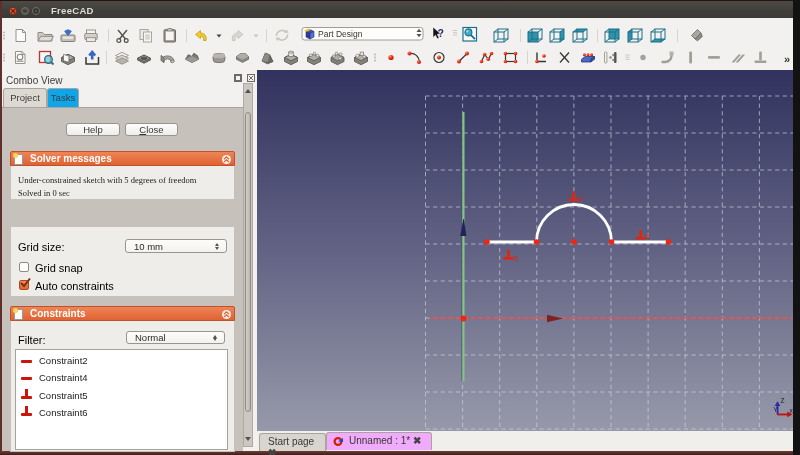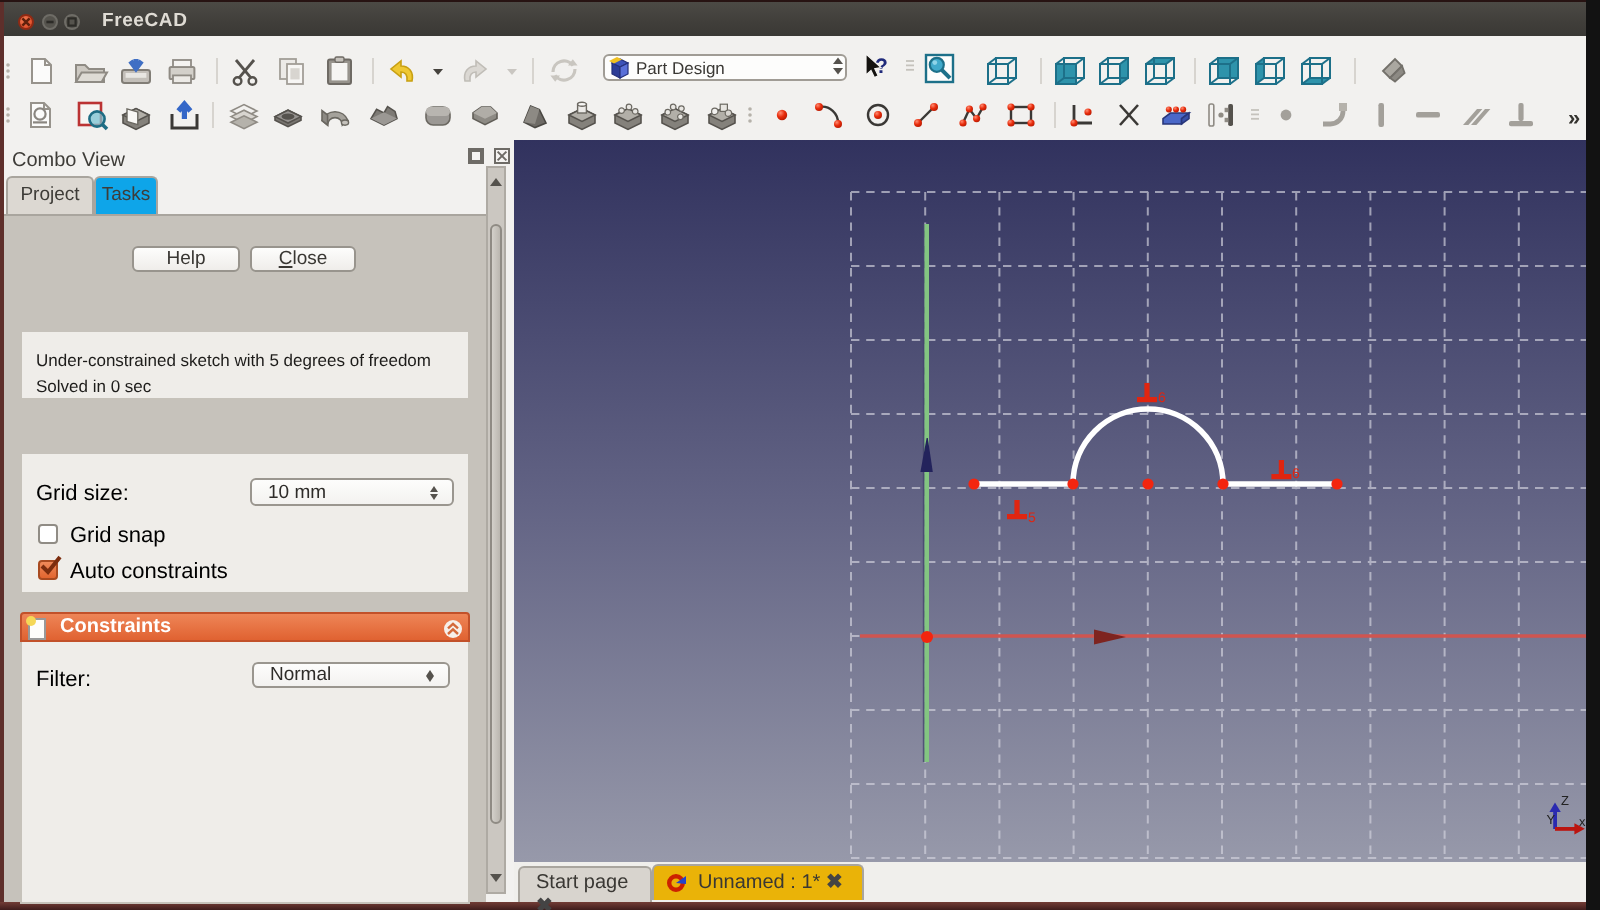--- a/index.html
+++ b/index.html
@@ -383,21 +383,27 @@
       <svg width="6" height="6" style="position:absolute;left:0;top:0" viewBox="0 0 6 6">
         <path d="M0.8 0.8 L5.2 5.2 M5.2 0.8 L0.8 5.2" stroke="#6e6b66" stroke-width="1"></path>
       </svg>
     </div>
     <div class="tab" id="tab-project">Project</div>
     <div class="tab" id="tab-tasks">Tasks</div>
     <div id="taskarea">
       <div class="btn" style="left:64px;top:15px;width:54px;">Help</div>
       <div class="btn" style="left:123px;top:15px;width:53px;"><span style="text-decoration:underline">C</span>lose</div>
 
-      <div class="sect-b" style="top:58px;height:34px;font-family:Liberation Sans, sans-serif;font-size:8.5px;white-space:nowrap;overflow:hidden;color:#1d1c1a;">
+      <div class="sect-h" style="top:43px;">Solver messages
+        <div class="noteicon"></div><svg class="collapse" width="9" height="9" viewBox="0 0 9 9">
+          <circle cx="4.5" cy="4.5" r="4.5" fill="#f6efe9"></circle>
+          <path d="M2 4.2 L4.5 1.9 L7 4.2 M2 7 L4.5 4.7 L7 7" fill="none" stroke="#d4693a" stroke-width="1.2"></path>
+        </svg>
+      </div>
+      <div class="sect-b" style="top:58px;height:34px;font-family:Liberation Serif, serif;font-size:8.5px;white-space:nowrap;overflow:hidden;color:#1d1c1a;">
         <div style="position:absolute;left:7px;top:9px;">Under-constrained sketch with 5 degrees of freedom</div>
         <div style="position:absolute;left:7px;top:22px;">Solved in 0 sec</div>
       </div>
 
       <div class="sect-b" style="top:119px;height:70px;font-size:11px;">
         <div style="position:absolute;left:7px;top:14px;">Grid size:</div>
         <div class="combo spin" style="left:114px;top:12px;width:102px;height:14px;padding:1px 0 0 8px;">10 mm</div>
         <div class="cb" style="left:8px;top:34.5px;"></div>
         <div style="position:absolute;left:24px;top:35px;">Grid snap</div>
         <div class="cb" style="left:8px;top:52.5px;background:linear-gradient(#ef8a5a,#e2652f);border:1px solid #a84a20;"></div>
@@ -409,20 +415,26 @@
 
       <div class="sect-h" style="top:198px;">Constraints
         <div class="noteicon"></div><svg class="collapse" width="9" height="9" viewBox="0 0 9 9">
           <circle cx="4.5" cy="4.5" r="4.5" fill="#f6efe9"></circle>
           <path d="M2 4.2 L4.5 1.9 L7 4.2 M2 7 L4.5 4.7 L7 7" fill="none" stroke="#d4693a" stroke-width="1.2"></path>
         </svg>
       </div>
       <div class="sect-b" style="top:213px;height:131px;font-size:11px;">
         <div style="position:absolute;left:7px;top:13px;">Filter:</div>
         <div class="combo spin" style="left:115px;top:10px;width:99px;height:13px;padding:0 0 0 8px;">Normal</div>
+        <div style="position:absolute;left:4px;top:28px;width:213px;height:101px;background:#fff;border:1px solid #a6a29b;">
+          <div class="citem" style="top:5px;"><span class="chor"></span>Constraint2</div>
+          <div class="citem" style="top:22px;"><span class="chor"></span>Constraint4</div>
+          <div class="citem" style="top:39px;"><span class="cperp"></span>Constraint5</div>
+          <div class="citem" style="top:56px;"><span class="cperp"></span>Constraint6</div>
+        </div>
       </div>
     </div>
     <div id="sb">
       <div id="sb-thumb"></div>
       <div class="sbarr" style="top:5px;border-bottom:4px solid #55524d;"></div>
       <div class="sbarr" style="bottom:5px;border-top:4px solid #55524d;"></div>
     </div>
   </div>
 
   <svg class="abs" id="viewport" width="536" height="361" viewBox="0 0 536 361">
@@ -489,19 +501,19 @@
       <rect x="520.5" y="343.5" width="10.5" height="1.9" fill="#bb1510"></rect>
       <polygon points="530.2,341.6 530.2,347.2 535.4,344.4" fill="#bb1510"></polygon>
       <text x="523.5" y="332.5" font-size="6.5" fill="#222">Z</text>
       <text x="516.2" y="341.8" font-size="6.5" fill="#222">Y</text>
       <text x="532.5" y="342.8" font-size="6.5" fill="#222">x</text>
     </g>
   </svg>
 
   <div class="abs" id="tabbar">
     <div class="btab" style="left:2px;top:2px;width:67px;background:#d8d4ce;border:1px solid #a9a59e;border-bottom:none;border-radius:3px 3px 0 0;padding:2px 0 0 8px;">Start page <span style="font-weight:bold;color:#444;">✖</span></div>
-    <div class="btab" style="left:69px;top:1px;width:106px;background:#eab308;border:1px solid #a9a59e;border-bottom:none;border-radius:3px 3px 0 0;padding:2px 0 0 22px;">Unnamed : 1* <span style="font-weight:bold;color:#444;">✖</span>
+    <div class="btab" style="left:69px;top:1px;width:106px;background:#f0abfc;border:1px solid #a9a59e;border-bottom:none;border-radius:3px 3px 0 0;padding:2px 0 0 22px;">Unnamed : 1* <span style="font-weight:bold;color:#444;">✖</span>
       <svg style="position:absolute;left:6px;top:3px;" width="11" height="11" viewBox="0 0 11 11">
         <circle cx="5" cy="5.5" r="3.4" fill="none" stroke="#cc2200" stroke-width="2.2"></circle>
         <path d="M5 5.5 L10 2 L10 6 Z" fill="#2244cc"></path>
       </svg>
     </div>
   </div>
 
 </body></html>

